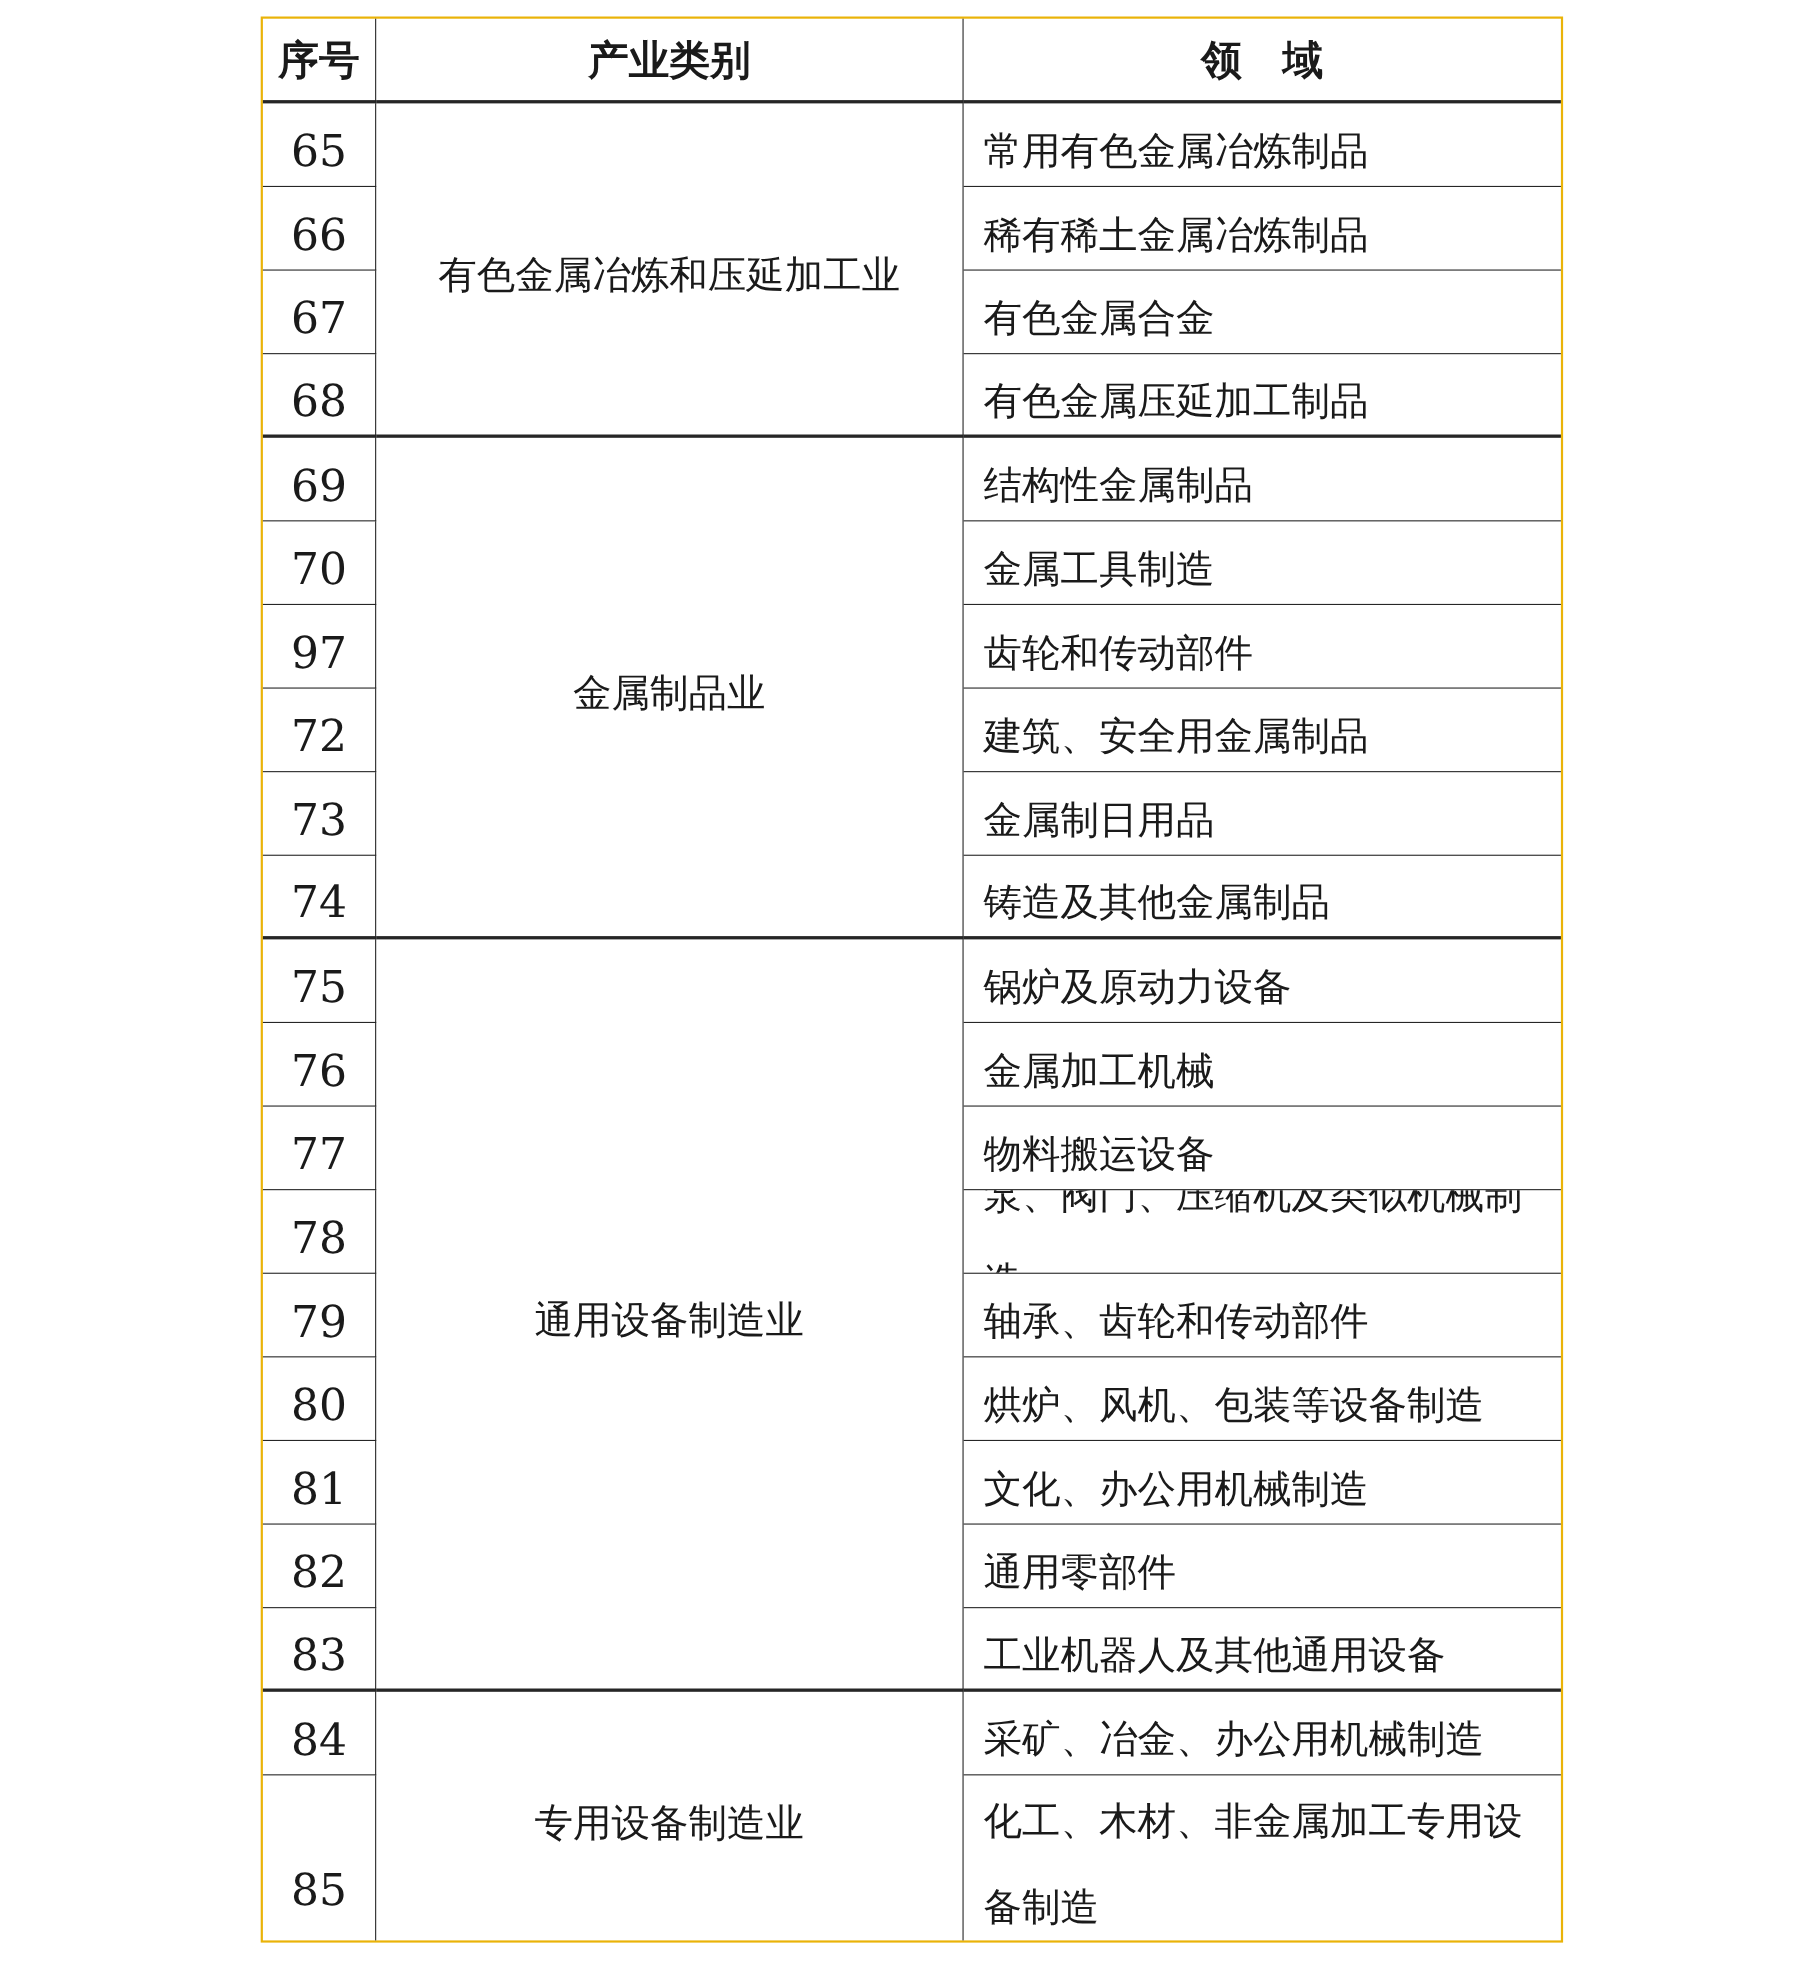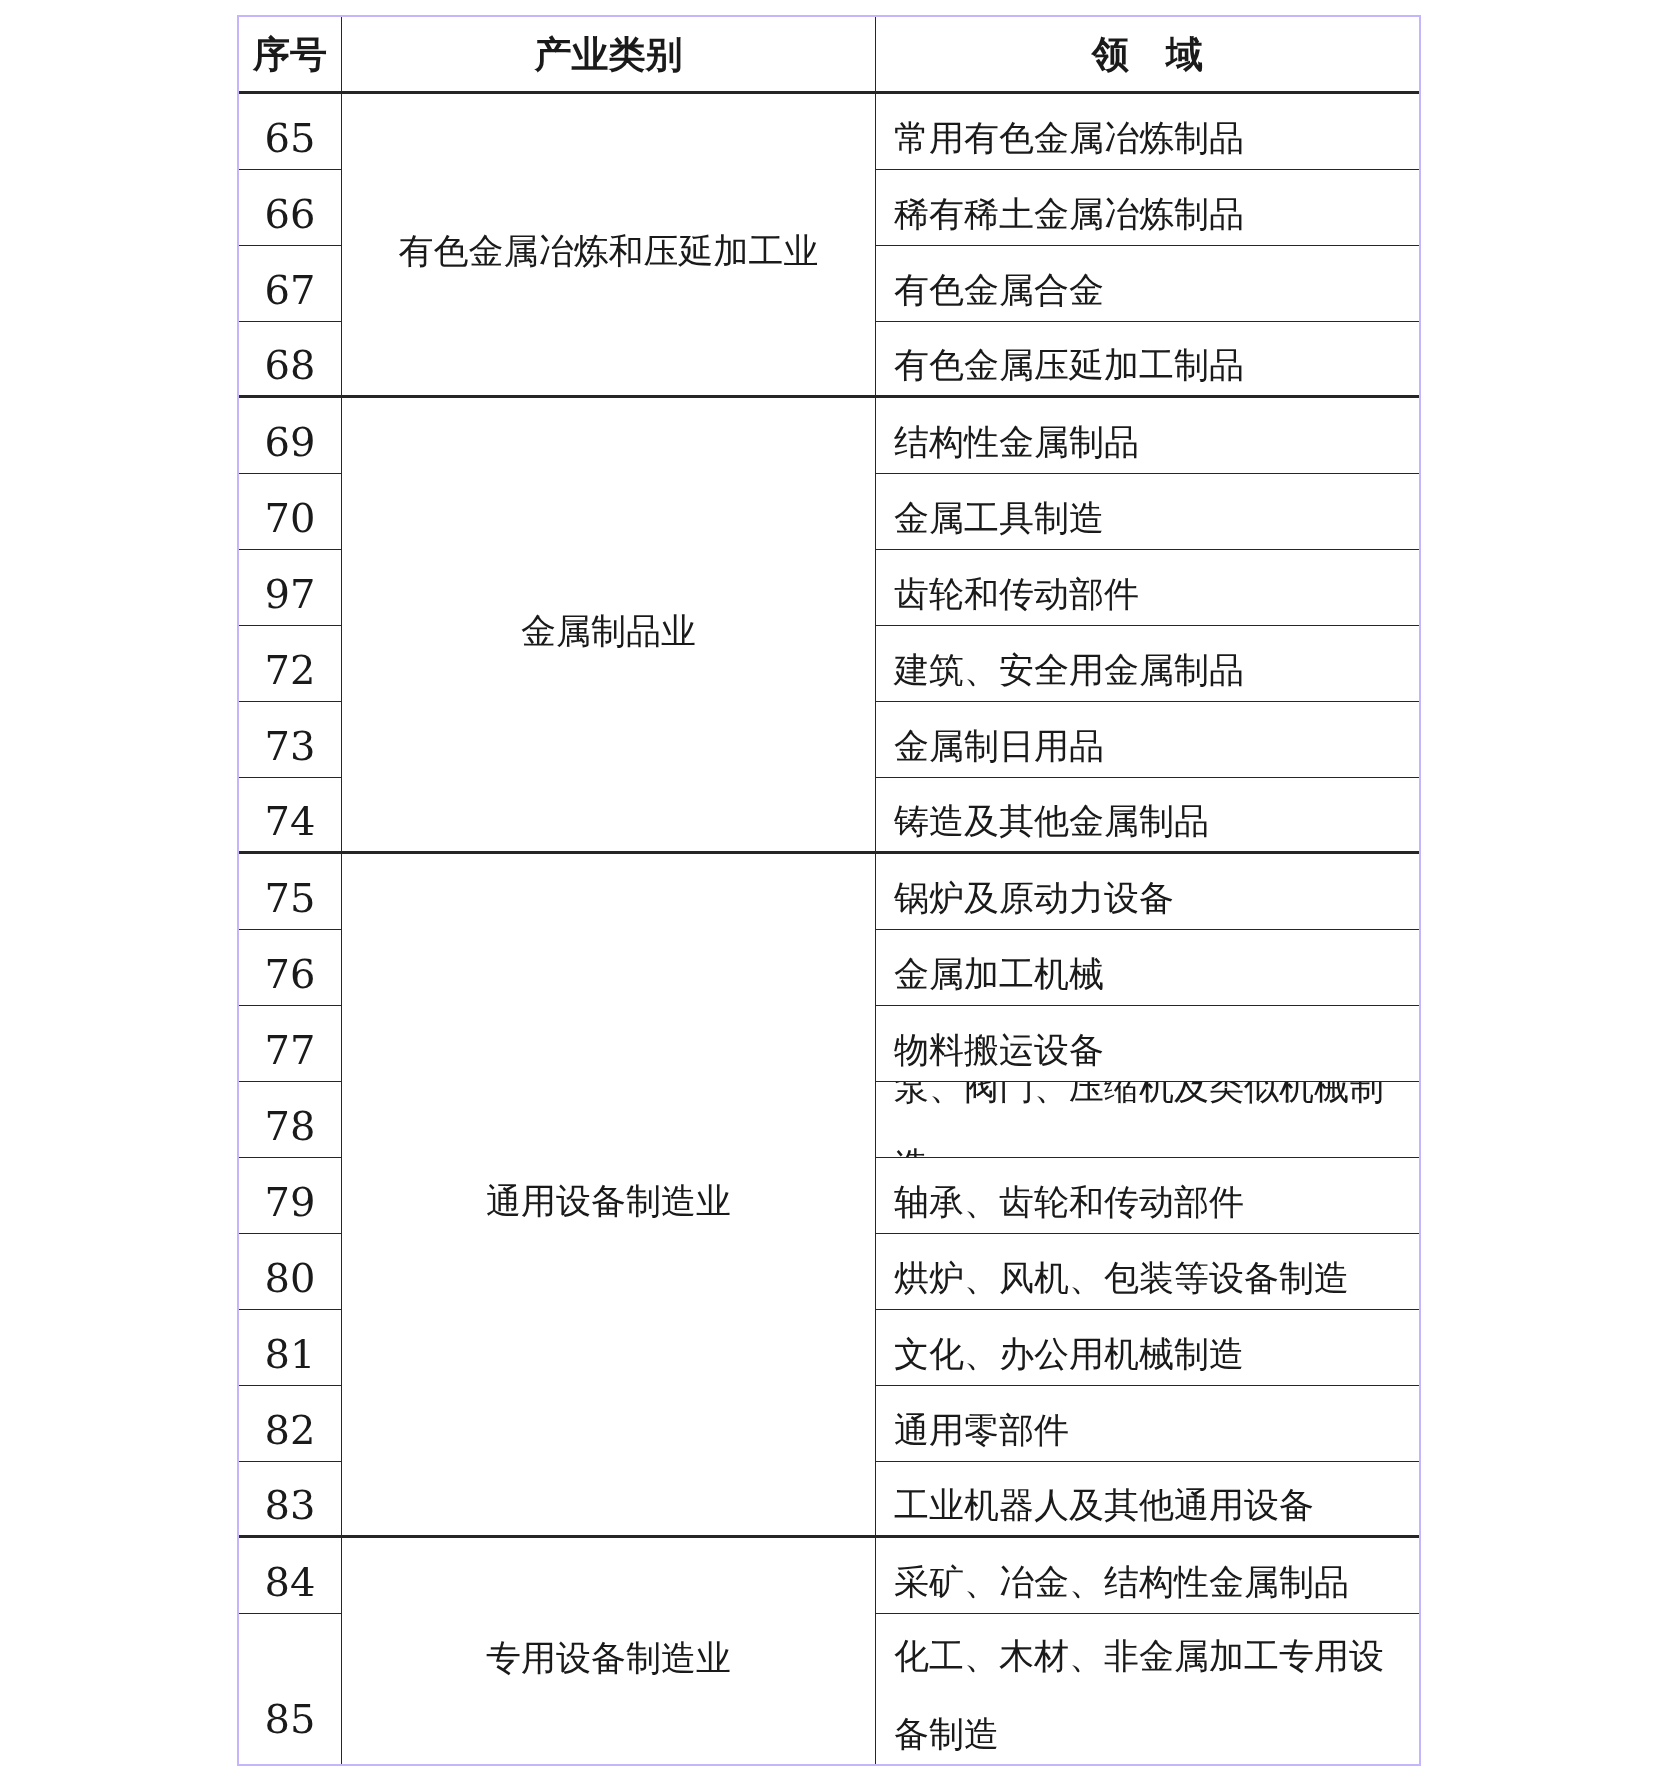--- a/index.html
+++ b/index.html
@@ -8,21 +8,21 @@
     width:1654px;height:1789px;
     background:#ffffff;
     font-family:"DejaVu Serif","Liberation Serif",serif;
     color:#1a1a1a;
   }
   .t{
     position:absolute;left:237px;top:15px;
     display:grid;
     grid-template-columns:103px 534px 543px;
     grid-template-rows:77px repeat(20,76px) 150px;
-    border:2px solid #c4b5fd;
+    border:2px solid #eab308;
     background:#ffffff;
     box-sizing:border-box;
   }
   .c{
     display:flex;align-items:center;justify-content:center;
     border-right:1.5px solid #262626;
     border-bottom:1.5px solid #262626;
     font-size:35px;
     line-height:78px;
     box-sizing:border-box;
@@ -96,19 +96,19 @@
     <div class="c field last" style="grid-row:17;grid-column:3">烘炉、风机、包装等设备制造</div>
     <div class="c num" style="grid-row:18;grid-column:1">81</div>
     <div class="c field last" style="grid-row:18;grid-column:3">文化、办公用机械制造</div>
     <div class="c num" style="grid-row:19;grid-column:1">82</div>
     <div class="c field last" style="grid-row:19;grid-column:3">通用零部件</div>
     <div class="c num sec-end" style="grid-row:20;grid-column:1">83</div>
     <div class="c field last sec-end" style="grid-row:20;grid-column:3">工业机器人及其他通用设备</div>
     <div class="c cat sec-end" style="grid-row:12/21;grid-column:2">通用设备制造业</div>
 
     <div class="c num" style="grid-row:21;grid-column:1">84</div>
-    <div class="c field last" style="grid-row:21;grid-column:3">采矿、冶金、结构性金属制品</div>
+    <div class="c field last" style="grid-row:21;grid-column:3">采矿、冶金、办公用机械制造</div>
     <div class="c num no-b bottom-align" style="grid-row:22;grid-column:1">85</div>
     <div class="c cat no-b" style="grid-row:21/23;grid-column:2">专用设备制造业</div>
     <div class="c field last no-b" style="grid-row:22;grid-column:3">化工、木材、非金属加工专用设备制造</div>
 
   </div>
 </div>
 
 </body></html>

